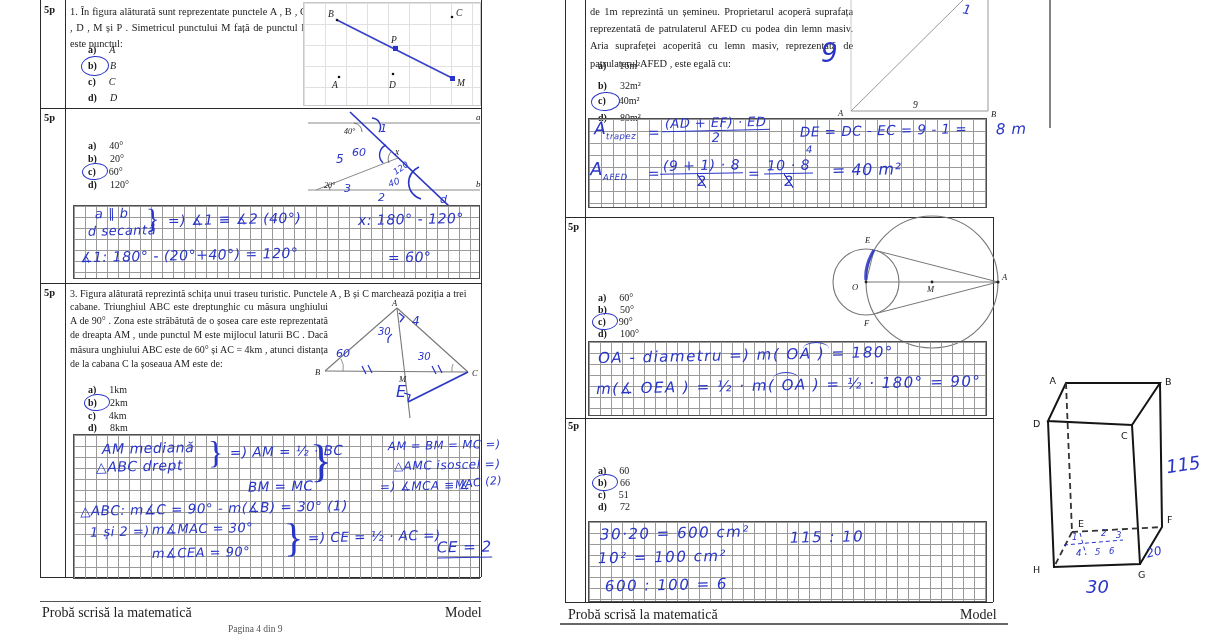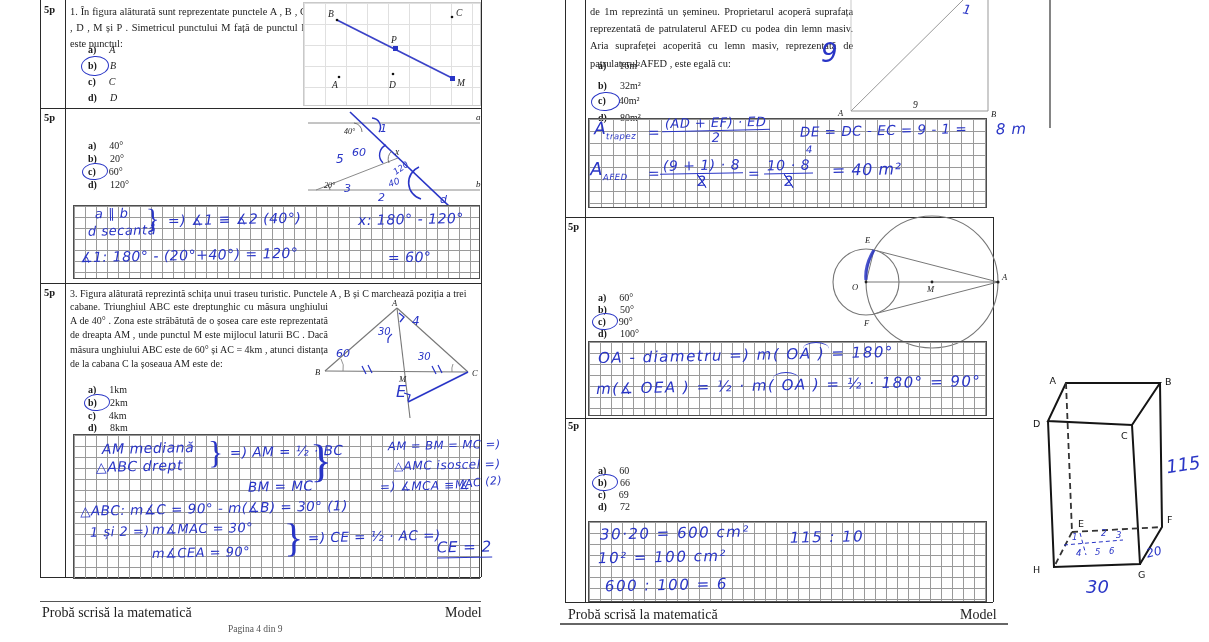--- a/index.html
+++ b/index.html
@@ -113,21 +113,21 @@
   <div class="hw" style="left:95px;top:206px;font-size:13px">a ∥ b</div>
   <div class="hw" style="left:88px;top:223px;font-size:13px">d secantă</div>
   <div class="hw brace" style="left:146px;top:203px;font-size:28px">}</div>
   <div class="hw" style="left:168px;top:211px;font-size:14px">=)  ∡1 ≡ ∡2 (40°)</div>
   <div class="hw" style="left:358px;top:211px;font-size:14px">x: 180° - 120°</div>
   <div class="hw" style="left:80px;top:247px;font-size:14px">∡1: 180° - (20°+40°) = 120°</div>
   <div class="hw" style="left:388px;top:249px;font-size:14px">= 60°</div>
 
   <div class="abs pts" style="left:44px;top:287px">5p</div>
   <div class="abs ptext" style="left:70px;top:286px;width:400px;white-space:nowrap;font-size:10px">3. Figura alăturată reprezintă schița unui traseu turistic. Punctele A , B și C marchează poziția a trei</div>
-  <div class="abs ptext just" style="left:70px;top:300px;width:258px;font-size:10px;line-height:14.2px">cabane. Triunghiul ABC este dreptunghic cu măsura unghiului A de 40° . Zona este străbătută de o șosea care este reprezentată de dreapta AM , unde punctul M este mijlocul laturii BC . Dacă măsura unghiului ABC este de 60° și AC = 4km , atunci distanța de la cabana C la șoseaua AM este de:</div>
+  <div class="abs ptext just" style="left:70px;top:300px;width:258px;font-size:10px;line-height:14.2px">cabane. Triunghiul ABC este dreptunghic cu măsura unghiului A de 90° . Zona este străbătută de o șosea care este reprezentată de dreapta AM , unde punctul M este mijlocul laturii BC . Dacă măsura unghiului ABC este de 60° și AC = 4km , atunci distanța de la cabana C la șoseaua AM este de:</div>
   <div class="opt" style="left:88px;top:384px"><span class="k">a)</span><span class="v">1km</span></div>
   <div class="opt" style="left:88px;top:397px"><span class="k">b)</span><span class="v">2km</span></div>
   <div class="opt" style="left:88px;top:410px"><span class="k">c)</span><span class="v">4km</span></div>
   <div class="opt" style="left:88px;top:422px"><span class="k">d)</span><span class="v">8km</span></div>
   <div class="circ" style="left:84px;top:394px;width:24px;height:15px"></div>
 
   <svg class="abs" style="left:312px;top:297px" width="180" height="125">
     <line x1="13" y1="74" x2="156" y2="75" stroke="#777" stroke-width="1.1"></line>
     <line x1="13" y1="74" x2="85" y2="11" stroke="#777" stroke-width="1.1"></line>
     <line x1="85" y1="11" x2="156" y2="75" stroke="#777" stroke-width="1.1"></line>
@@ -260,21 +260,21 @@
 
   <div class="grid" style="left:588px;top:341px;width:397px;height:73px"></div>
   <div class="hw" style="left:598px;top:346px;font-size:15px;letter-spacing:1.5px">OA - diametru  =)  m( OA ) = 180°</div>
   <div class="hw" style="left:596px;top:376px;font-size:15px;letter-spacing:1.5px">m(∡ OEA ) = ½ · m( OA ) = ½ · 180° = 90°</div>
   <div class="arcmark" style="left:803px;top:342px;width:26px"></div>
   <div class="arcmark" style="left:773px;top:372px;width:26px"></div>
 
   <div class="abs pts" style="left:568px;top:420px">5p</div>
   <div class="opt" style="left:598px;top:465px"><span class="k">a)</span><span class="v">60</span></div>
   <div class="opt" style="left:598px;top:477px"><span class="k">b)</span><span class="v">66</span></div>
-  <div class="opt" style="left:598px;top:489px"><span class="k">c)</span><span class="v">69</span></div>
+  <div class="opt" style="left:598px;top:489px"><span class="k">c)</span><span class="v">51</span></div>
   <div class="opt" style="left:598px;top:501px"><span class="k">d)</span><span class="v">72</span></div>
   <div class="circ" style="left:592px;top:474px;width:24px;height:15px"></div>
 
   <div class="grid" style="left:588px;top:521px;width:397px;height:79px"></div>
   <div class="hw" style="left:600px;top:524px;font-size:15px;letter-spacing:1.5px">30·20 = 600 cm²</div>
   <div class="hw" style="left:790px;top:528px;font-size:15px;letter-spacing:1.5px">115 : 10</div>
   <div class="hw" style="left:598px;top:548px;font-size:15px;letter-spacing:1.5px">10² = 100 cm²</div>
   <div class="hw" style="left:605px;top:576px;font-size:15px;letter-spacing:1.5px">600 : 100 = 6</div>
 
   <div class="abs footer-text" style="left:568px;top:607px">Probă scrisă la matematică</div>

